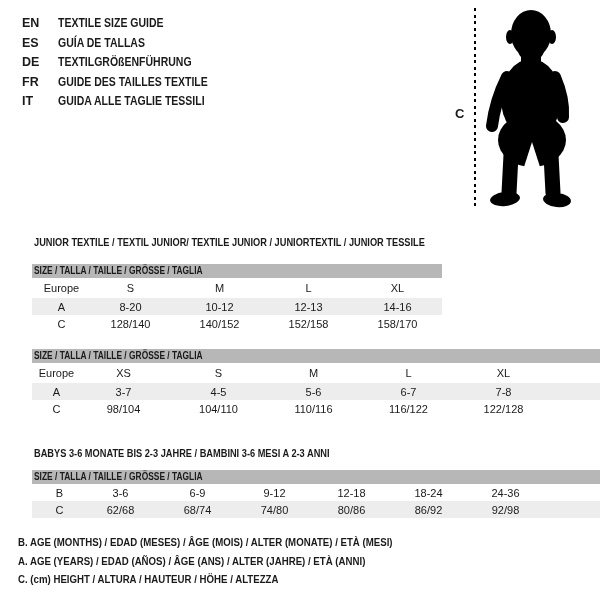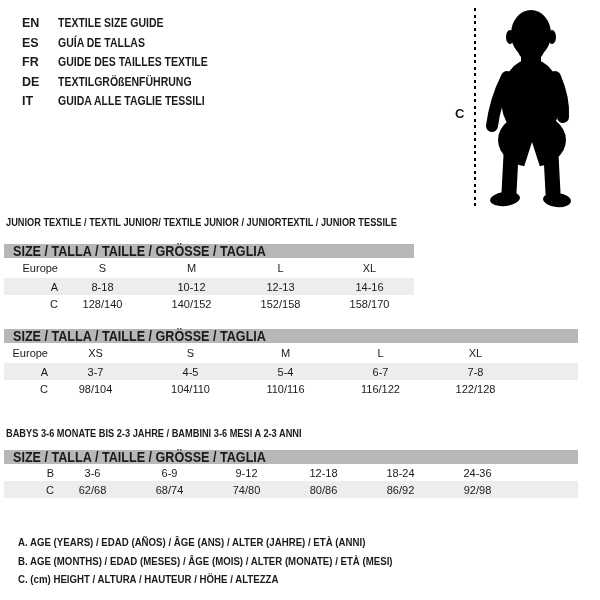--- a/index.html
+++ b/index.html
@@ -16,35 +16,35 @@
   .lang-code{width:36px;flex:0 0 36px;}
   .lang-label{white-space:nowrap;}
 
   
   #measure-line{position:absolute;left:474px;top:8px;width:2px;height:201px;
     background:repeating-linear-gradient(180deg,#000 0 3px,transparent 3px 6.5px);}
   #figure-label{position:absolute;left:455px;top:106px;font-weight:700;font-size:13px;}
   #baby-svg{position:absolute;left:481px;top:5px;}
 
   
-  .sec{position:absolute;left:4px;}
+  .sec{position:absolute;left:32px;margin-top:20px;}
   #sec1{top:214px;width:410px;}
   #sec2{top:319px;width:574px;}
   #sec3{top:425px;width:574px;}
   .sec-title{font-weight:700;font-size:11px;line-height:17px;padding-left:2px;}
   .title-sub{font-size:7.5px;vertical-align:-2px;}
-  .size-bar{height:14px;line-height:14px;font-weight:700;font-size:15px;
-    padding-left:9px;box-sizing:border-box;}
+  .size-bar{height:14px;line-height:14px;font-weight:700;font-size:10px;
+    padding-left:2px;box-sizing:border-box;}
   #sec1 .size-bar,#sec2 .size-bar{margin-top:10px;}
   #sec3 .size-bar{margin-top:5px;}
   table.size-table{border-collapse:collapse;table-layout:fixed;font-size:11px;}
   #sec1 table.size-table{width:410px;}
   #sec2 table.size-table,#sec3 table.size-table{width:574px;}
   table.size-table td{padding:0;vertical-align:middle;text-align:center;overflow:hidden;}
-  table.size-table td.row-label{text-align:right;padding-left:5px;}
+  table.size-table td.row-label{text-align:center;padding-left:5px;}
   table.size-table tr{height:17px;}
   table.size-table tr.row-europe{height:20px;}
 
   
   #footnotes{position:absolute;left:18px;top:533px;}
   .footnote-line{font-weight:700;font-size:11.5px;line-height:18.5px;}
 </style>
 </head>
 <body>
 
@@ -53,26 +53,26 @@
   <div id="lang-block">
       <div class="lang-line">
         <span class="lang-code">EN</span>
         <span class="lang-label cond">TEXTILE SIZE GUIDE</span>
       </div>
       <div class="lang-line">
         <span class="lang-code">ES</span>
         <span class="lang-label cond">GUÍA DE TALLAS</span>
       </div>
       <div class="lang-line">
+        <span class="lang-code">DE</span>
+        <span class="lang-label cond">TEXTILGRÖßENFÜHRUNG</span>
+      </div>
+      <div class="lang-line">
         <span class="lang-code">FR</span>
         <span class="lang-label cond">GUIDE DES TAILLES TEXTILE</span>
-      </div>
-      <div class="lang-line">
-        <span class="lang-code">DE</span>
-        <span class="lang-label cond">TEXTILGRÖßENFÜHRUNG</span>
       </div>
       <div class="lang-line">
         <span class="lang-code">IT</span>
         <span class="lang-label cond">GUIDA ALLE TAGLIE TESSILI</span>
       </div>
     </div>
 
   <div id="measure-line"></div>
   <div id="figure-label">C</div>
   <svg id="baby-svg" width="96" height="206" viewBox="0 0 96 206" aria-hidden="true">
@@ -110,21 +110,21 @@
       <tbody>
           <tr class="row-europe">
             <td class="row-label">Europe</td>
             <td>S</td>
             <td>M</td>
             <td>L</td>
             <td>XL</td>
           </tr>
           <tr style="background: rgb(237, 237, 237);">
             <td class="row-label">A</td>
-            <td>8-18</td>
+            <td>8-20</td>
             <td>10-12</td>
             <td>12-13</td>
             <td>14-16</td>
           </tr>
           <tr>
             <td class="row-label">C</td>
             <td>128/140</td>
             <td>140/152</td>
             <td>152/158</td>
             <td>158/170</td>
@@ -152,21 +152,21 @@
             <td>S</td>
             <td>M</td>
             <td>L</td>
             <td>XL</td>
             <td></td>
           </tr>
           <tr style="background: rgb(237, 237, 237);">
             <td class="row-label">A</td>
             <td>3-7</td>
             <td>4-5</td>
-            <td>5-4</td>
+            <td>5-6</td>
             <td>6-7</td>
             <td>7-8</td>
             <td></td>
           </tr>
           <tr>
             <td class="row-label">C</td>
             <td>98/104</td>
             <td>104/110</td>
             <td>110/116</td>
             <td>116/122</td>
@@ -212,18 +212,18 @@
             <td>80/86</td>
             <td>86/92</td>
             <td>92/98</td>
             <td></td>
           </tr>
         </tbody>
     </table>
   </div>
 
   <div id="footnotes">
+      <div class="footnote-line"><span class="cond">B. AGE (MONTHS) / EDAD (MESES) / ÂGE (MOIS) / ALTER (MONATE) / ETÀ (MESI)</span></div>
       <div class="footnote-line"><span class="cond">A. AGE (YEARS) / EDAD (AÑOS) / ÂGE (ANS) / ALTER (JAHRE) / ETÀ (ANNI)</span></div>
-      <div class="footnote-line"><span class="cond">B. AGE (MONTHS) / EDAD (MESES) / ÂGE (MOIS) / ALTER (MONATE) / ETÀ (MESI)</span></div>
       <div class="footnote-line"><span class="cond">C. (cm) HEIGHT / ALTURA / HAUTEUR / HÖHE / ALTEZZA</span></div>
     </div>
 
 </div>
 
 </body></html>

